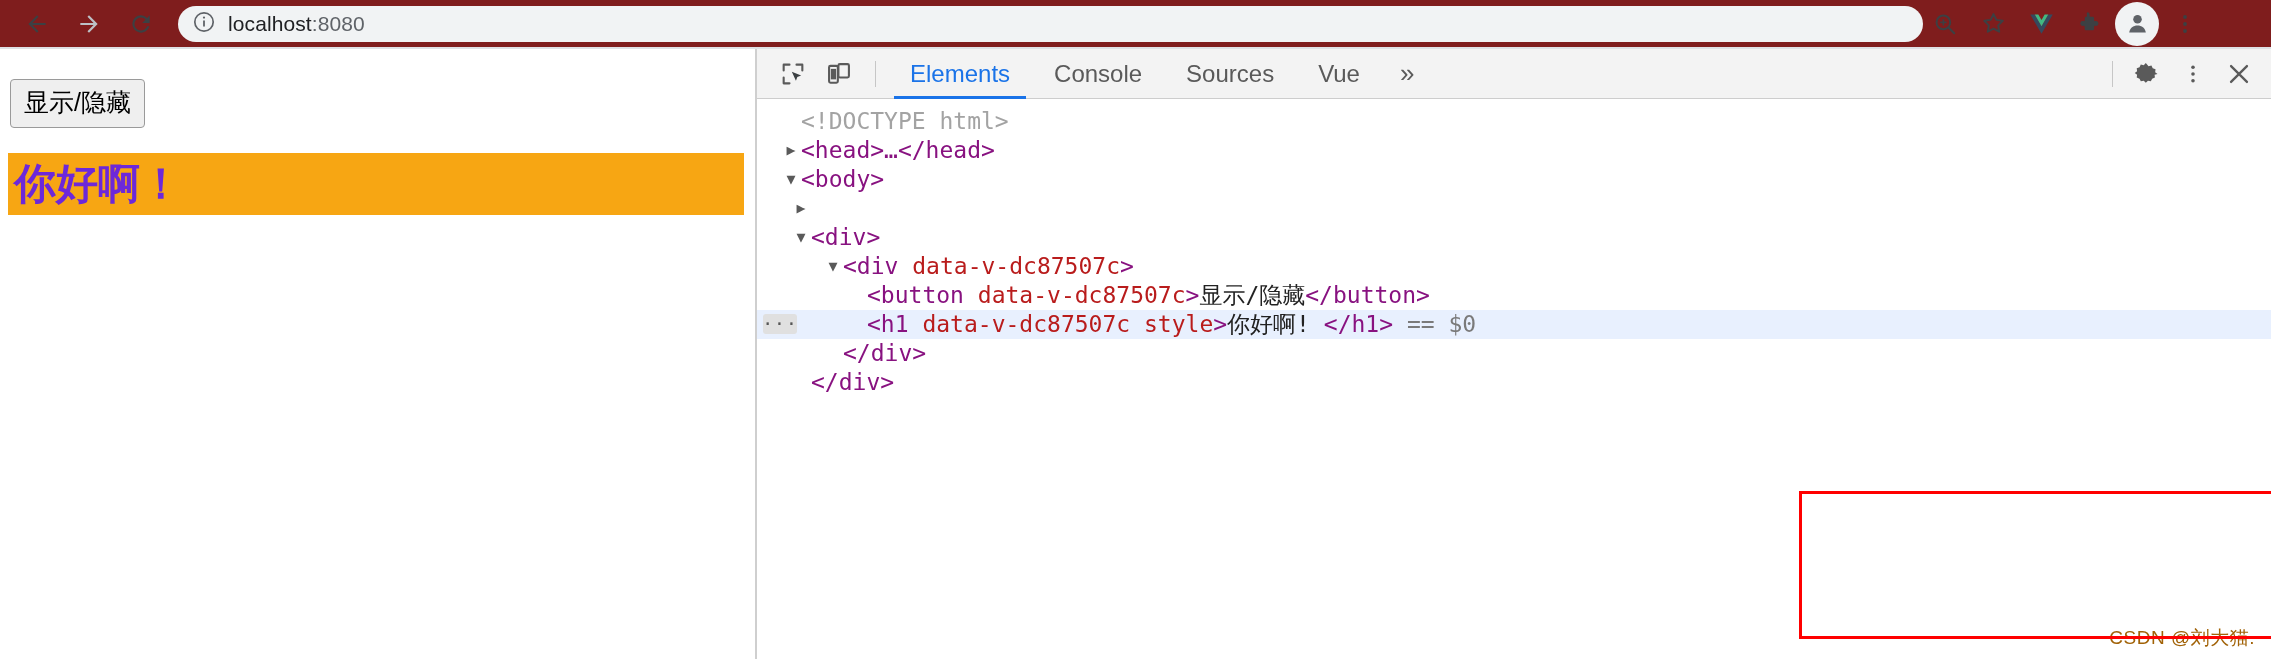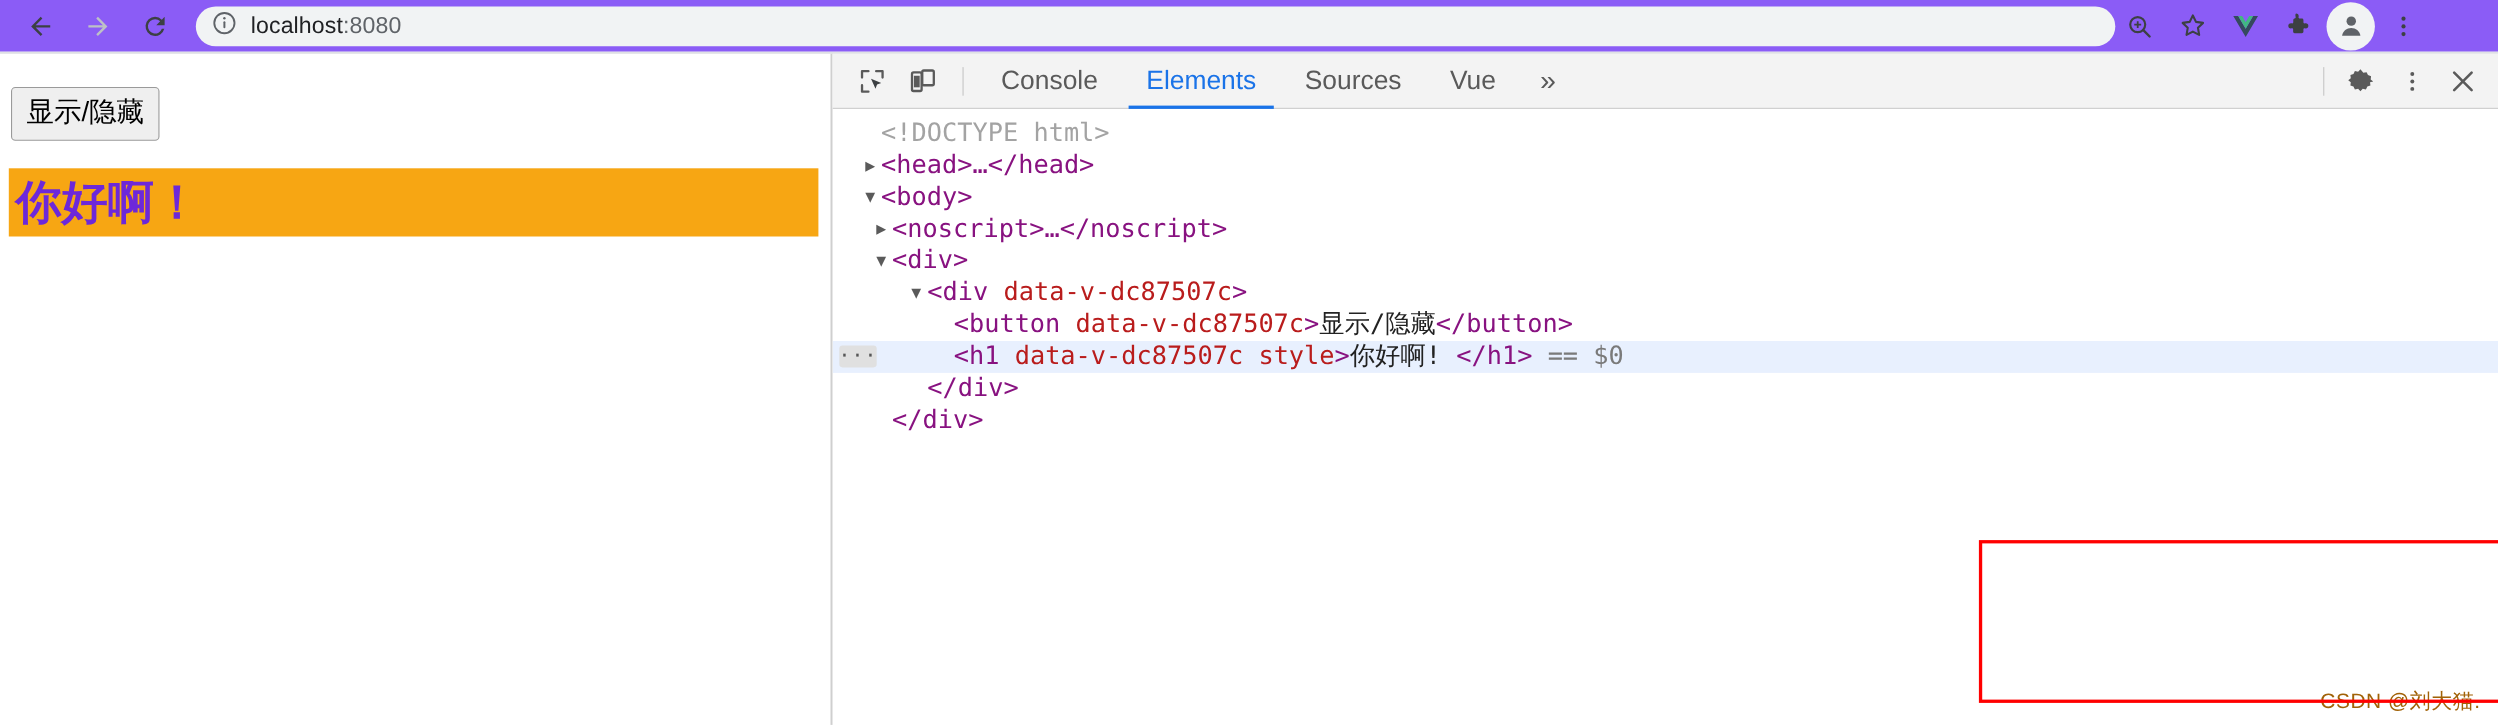--- a/index.html
+++ b/index.html
@@ -6,21 +6,21 @@
   html, body {
     width: 2271px; height: 659px;
     font-family: "Liberation Sans", "DejaVu Sans", sans-serif;
     background: #ffffff; overflow: hidden;
   }
   .screen { position: relative; width: 2271px; height: 659px; background:#fff; }
 
   
   .browser-bar {
     position: absolute; left:0; top:0; width:2271px; height:47px;
-    background:#8b5cf6; display:flex; align-items:center;
+    background:#7f1d1d; display:flex; align-items:center;
   }
   .nav-btns { display:flex; align-items:center; padding-left:14px; gap:6px; }
   .nav-btn {
     width:46px; height:46px; display:flex; align-items:center; justify-content:center;
     border-radius:50%; cursor:pointer;
   }
   .nav-btn svg { display:block; }
 
   .omnibox {
     margin-left:14px; height:36px; flex:0 0 auto; width:1745px;
@@ -237,22 +237,22 @@
           <svg width="28" height="28" viewBox="0 0 24 24">
             <rect x="3.5" y="5" width="7.5" height="14.5" rx="1.2" fill="none" stroke="#5a5a5a" stroke-width="1.8"></rect>
             <rect x="11.5" y="3.5" width="9" height="11.5" rx="1.2" fill="none" stroke="#5a5a5a" stroke-width="1.8"></rect>
             <rect x="5" y="7.6" width="4.5" height="9" fill="#5a5a5a"></rect>
           </svg>
         </div>
         <div class="dt-divider"></div>
       </div>
 
       <div class="dt-tabs">
+        <div class="dt-tab active">Elements</div>
         <div class="dt-tab">Console</div>
-        <div class="dt-tab active">Elements</div>
         <div class="dt-tab">Sources</div>
         <div class="dt-tab">Vue</div>
         <div class="dt-tab more">»</div>
       </div>
 
       <div class="dt-right">
         <div class="dt-sep"></div>
         <div class="dt-icon-btn">
           <svg width="28" height="28" viewBox="0 0 24 24">
               <path d="M12 8.2a3.8 3.8 0 1 0 0 7.6 3.8 3.8 0 0 0 0-7.6zm9 3.8l-2-1.5.3-2.5-2.4-.9-1.1-2.3-2.5.5L11 2.6 9.2 4.4 6.7 3.9 5.6 6.2l-2.4.9.3 2.5-2 1.5 2 1.5-.3 2.5 2.4.9 1.1 2.3 2.5-.5 1.8 1.8 1.8-1.8 2.5.5 1.1-2.3 2.4-.9-.3-2.5z" fill="#5a5a5a"></path>
@@ -291,21 +291,20 @@
       <div class="node-row">
         <span class="ind" style="width:24px"></span>
           <span class="tw">▼</span>
         <span class="tag">&lt;body&gt;</span>
       </div>
 
 
       <div class="node-row">
         <span class="ind" style="width:34px"></span>
           <span class="tw">▶</span>
-        <span class="tag">&lt;noscript&gt;…&lt;/noscript&gt;</span>
       </div>
 
 
       <div class="node-row">
         <span class="ind" style="width:34px"></span>
           <span class="tw">▼</span>
         <span class="tag">&lt;div&gt;</span>
       </div>
 
       <div class="node-row">

